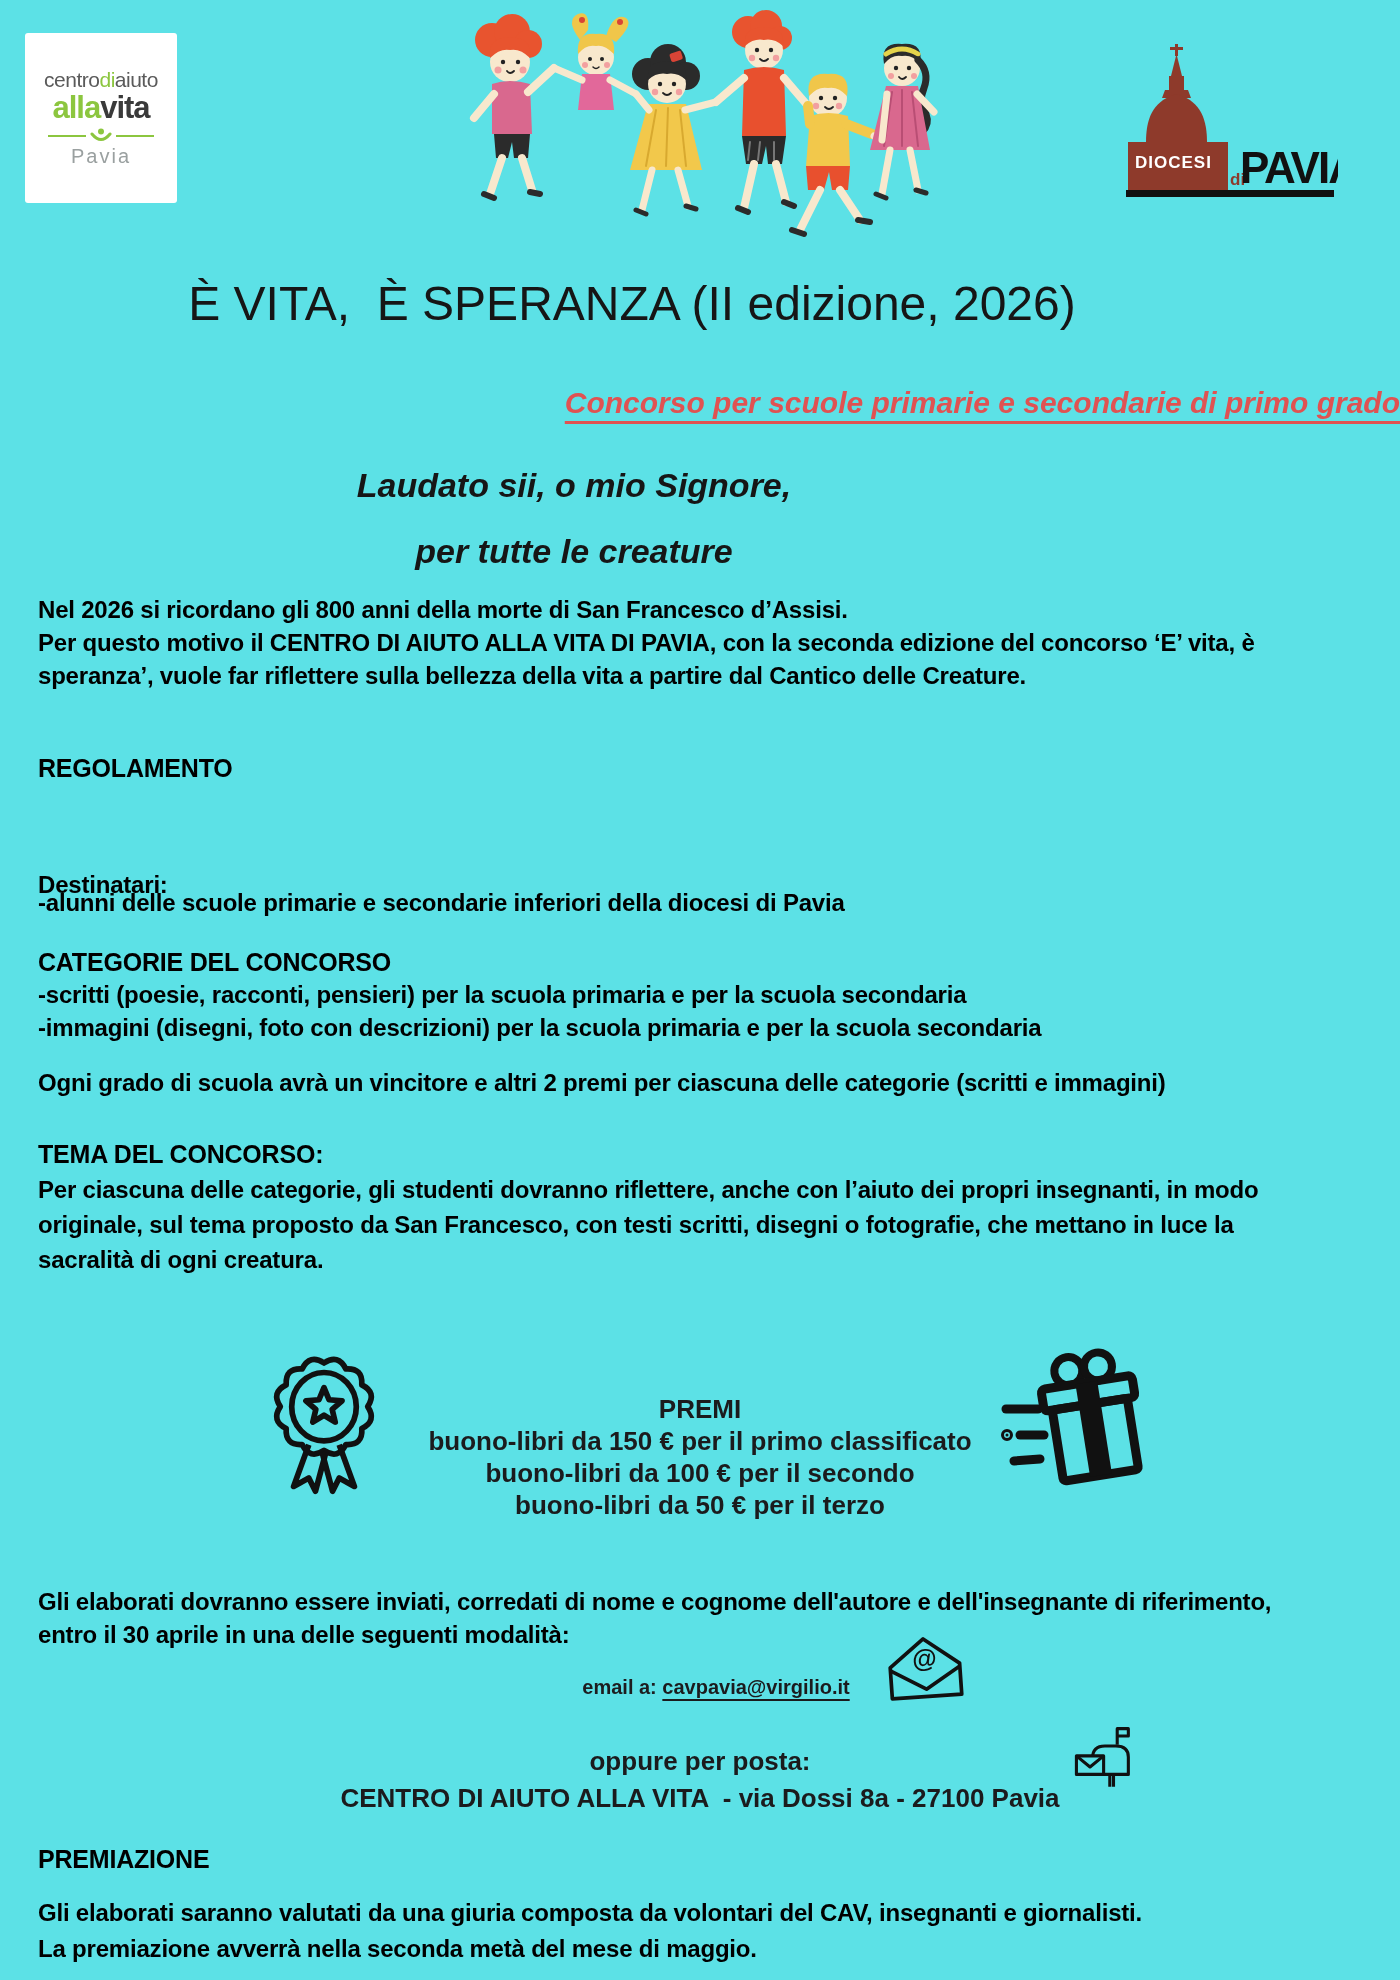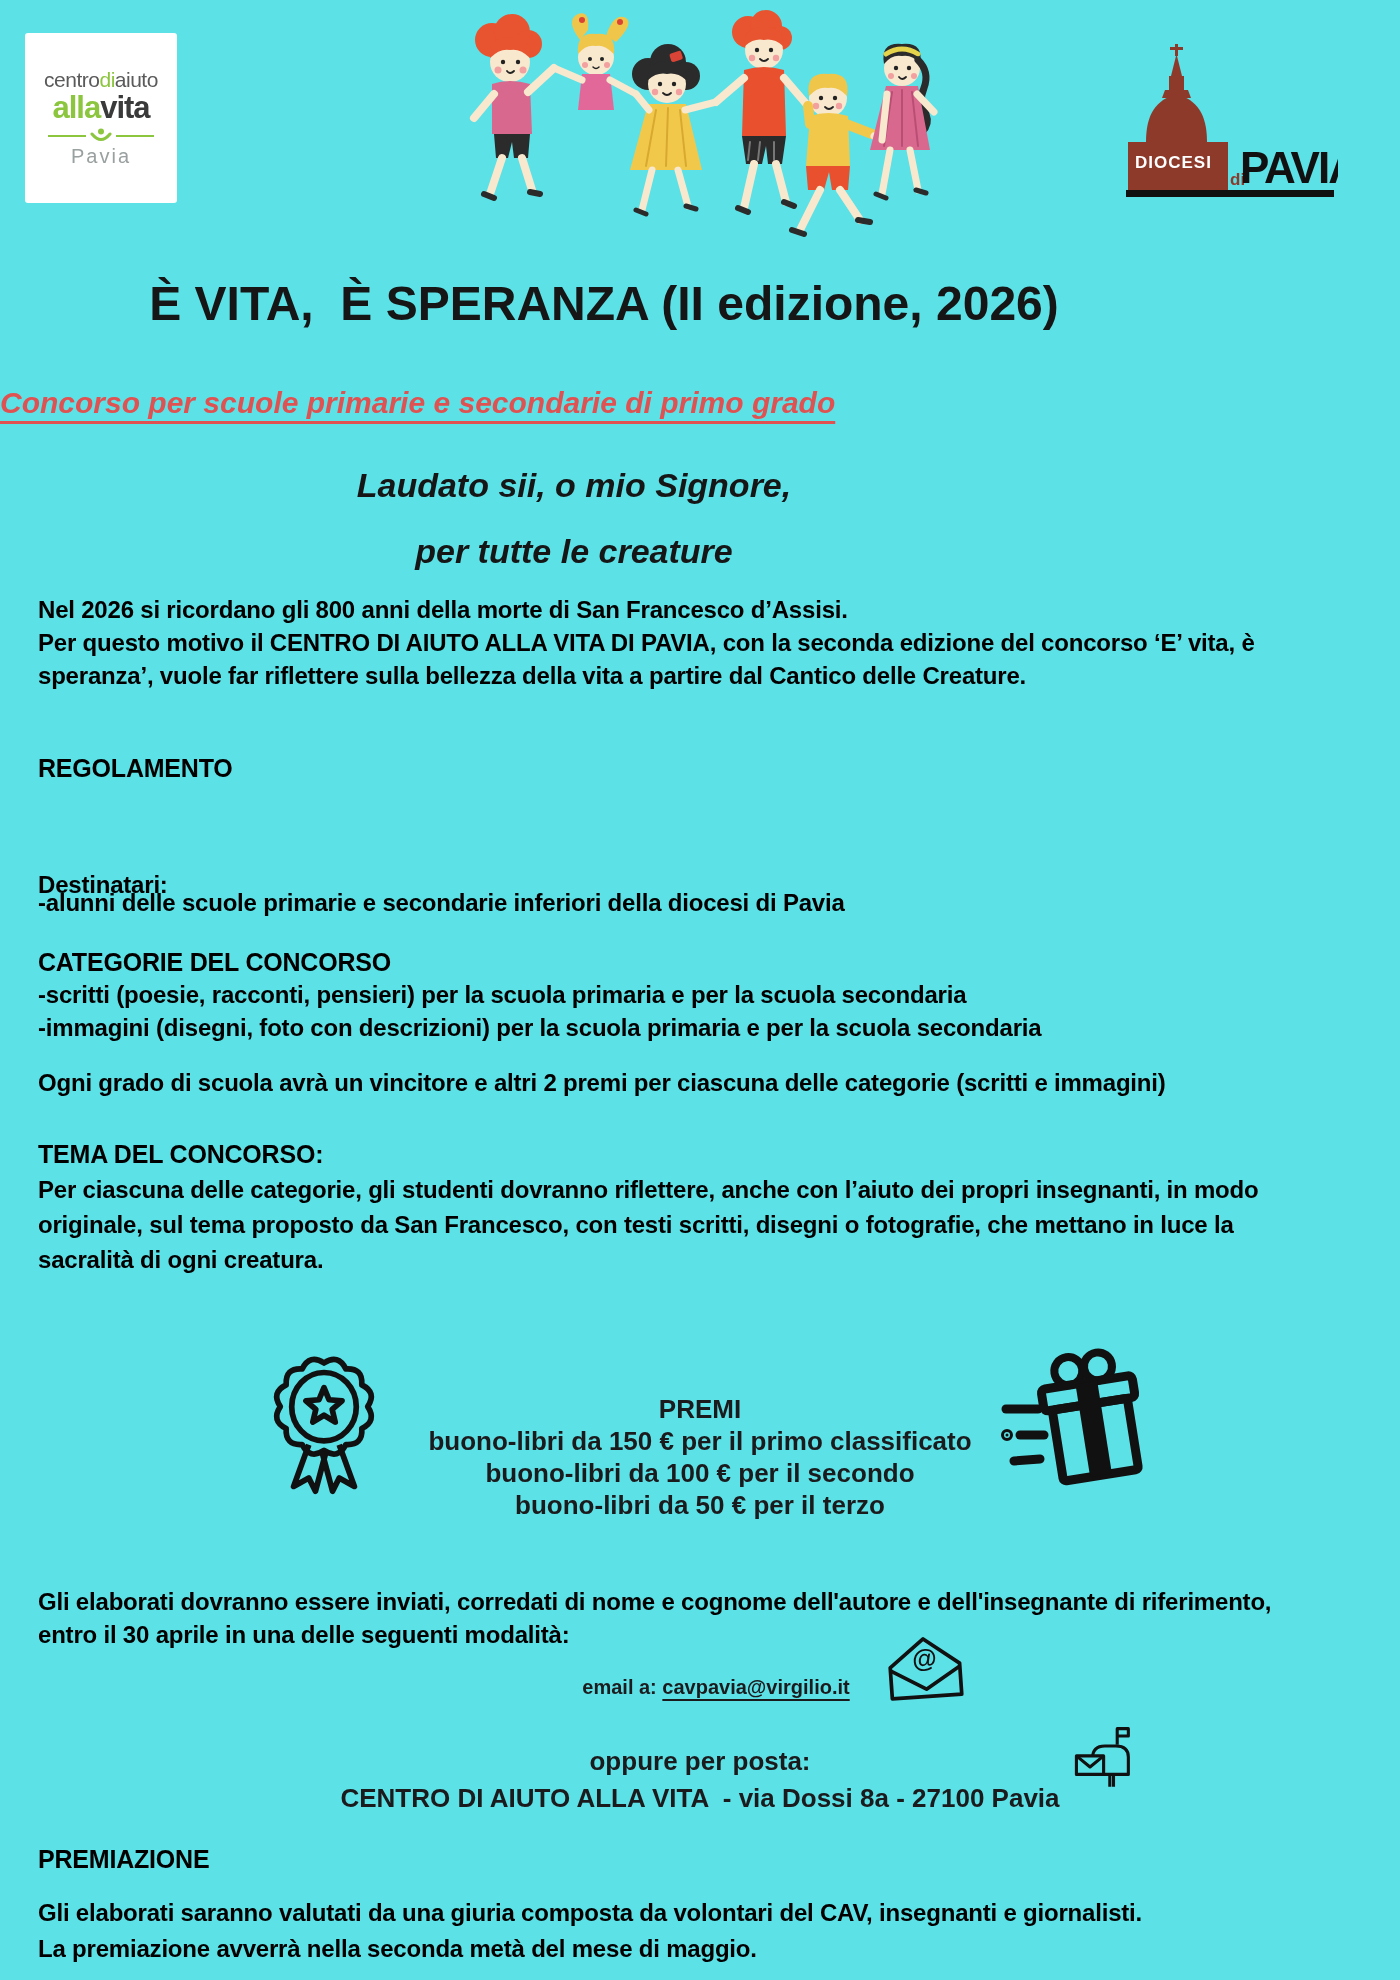--- a/index.html
+++ b/index.html
@@ -24,25 +24,26 @@
   .cav-line2{font-size:31px;font-weight:700;color:#3a3a3a;letter-spacing:-1px;margin-top:1px;}
   .cav-line2 .green{color:#8CC63F;}
   .cav-divider{display:flex;align-items:center;gap:4px;margin:4px 0 2px 0;}
   .cav-divider .bar{width:38px;height:2px;background:#8CC63F;}
   .cav-city{font-size:20px;color:#9aa0a0;letter-spacing:2px;}
   .children{left:430px;top:2px;width:520px;height:256px;}
   .diocesi-logo{left:1108px;top:42px;width:230px;height:165px;}
   
   .title{
     left:0;top:276px;width:1208px;text-align:center;
-    font-size:48px;font-weight:700;letter-spacing:0px;color:#161616;
+    font-size:48px;font-weight:400;letter-spacing:0px;color:#161616;
     white-space:pre-wrap;
+    padding-left:28px;
   }
   .subtitle{
-    left:0;top:386px;width:1400px;text-align:left;
+    left:0;top:386px;width:1400px;text-align:right;
     font-size:30px;font-weight:700;font-style:italic;color:#E05252;
     text-decoration:underline;text-decoration-thickness:3px;text-underline-offset:8px;
   }
   .quote{
     left:0;top:452px;width:1148px;text-align:center;
     font-size:34px;font-weight:700;font-style:italic;color:#161616;line-height:66px;
   }
   
   .body-text{
     left:38px;width:1340px;

